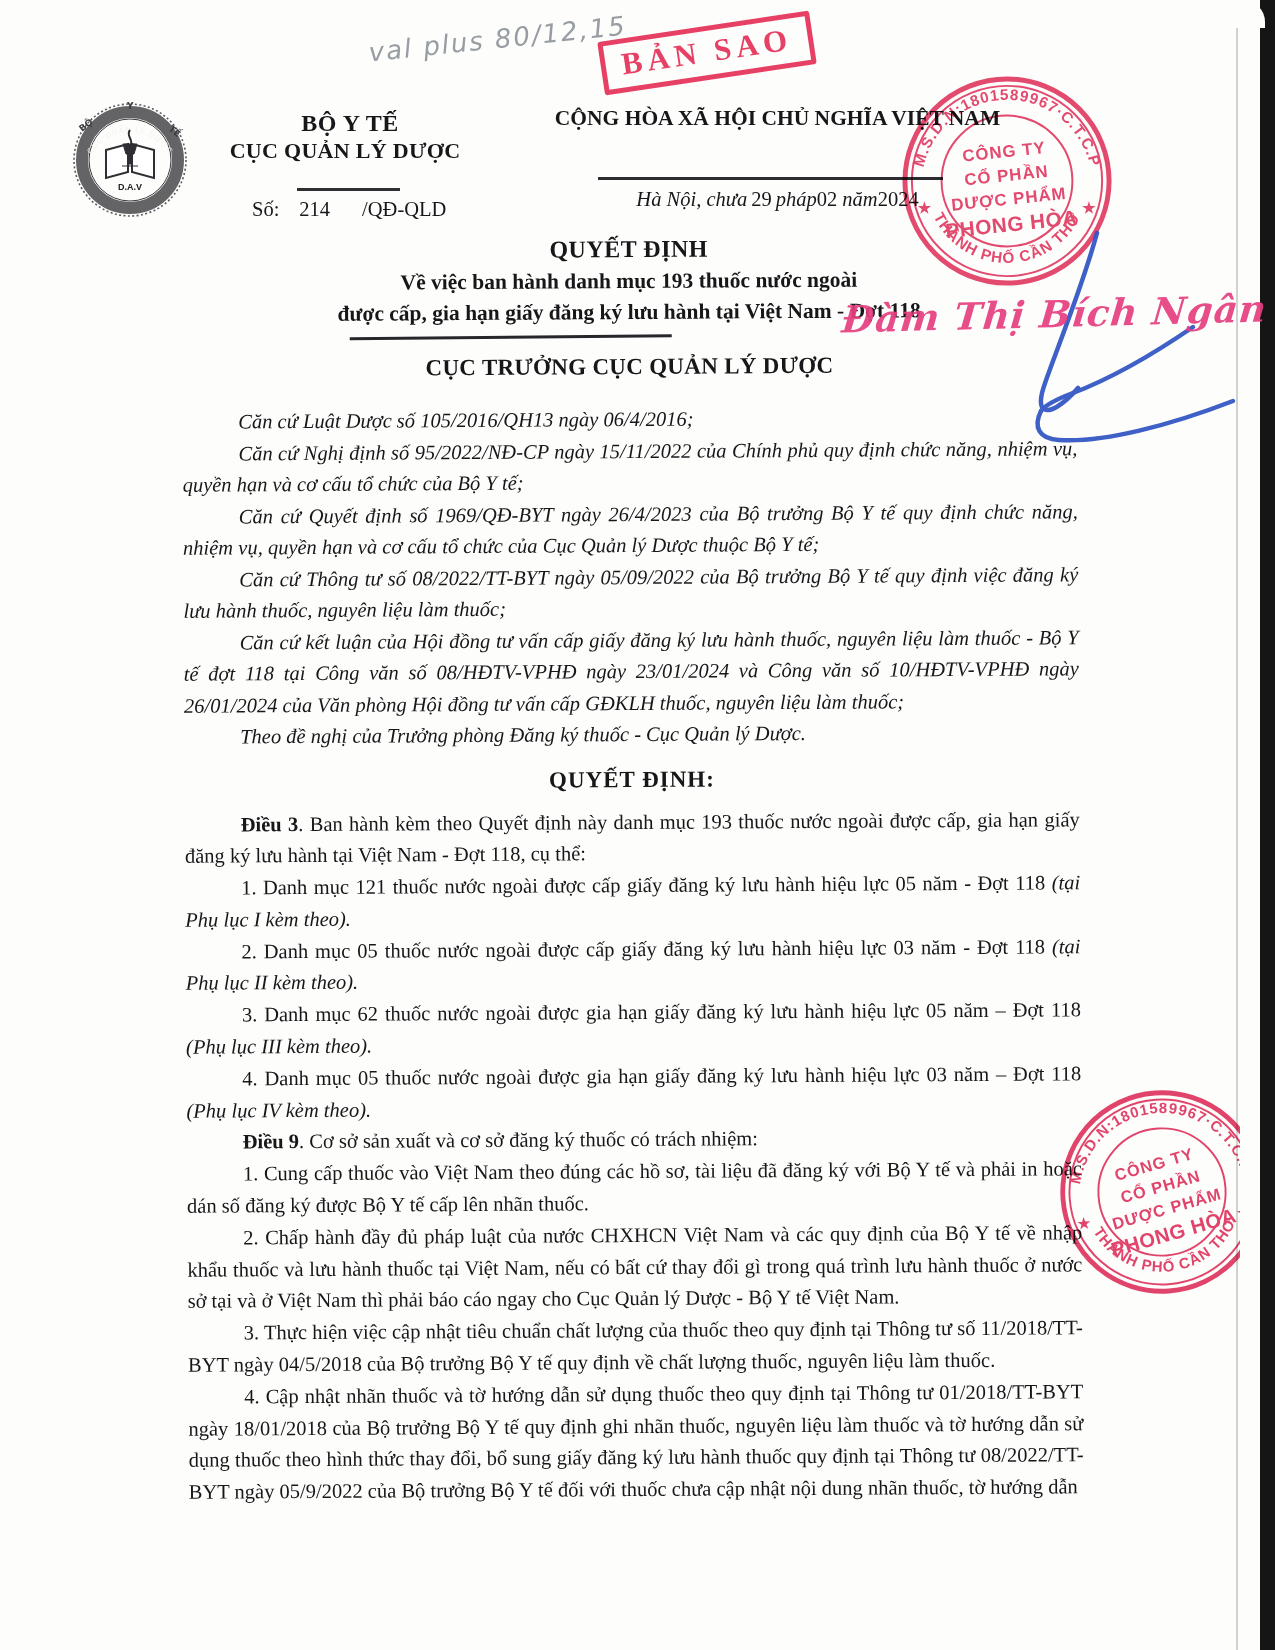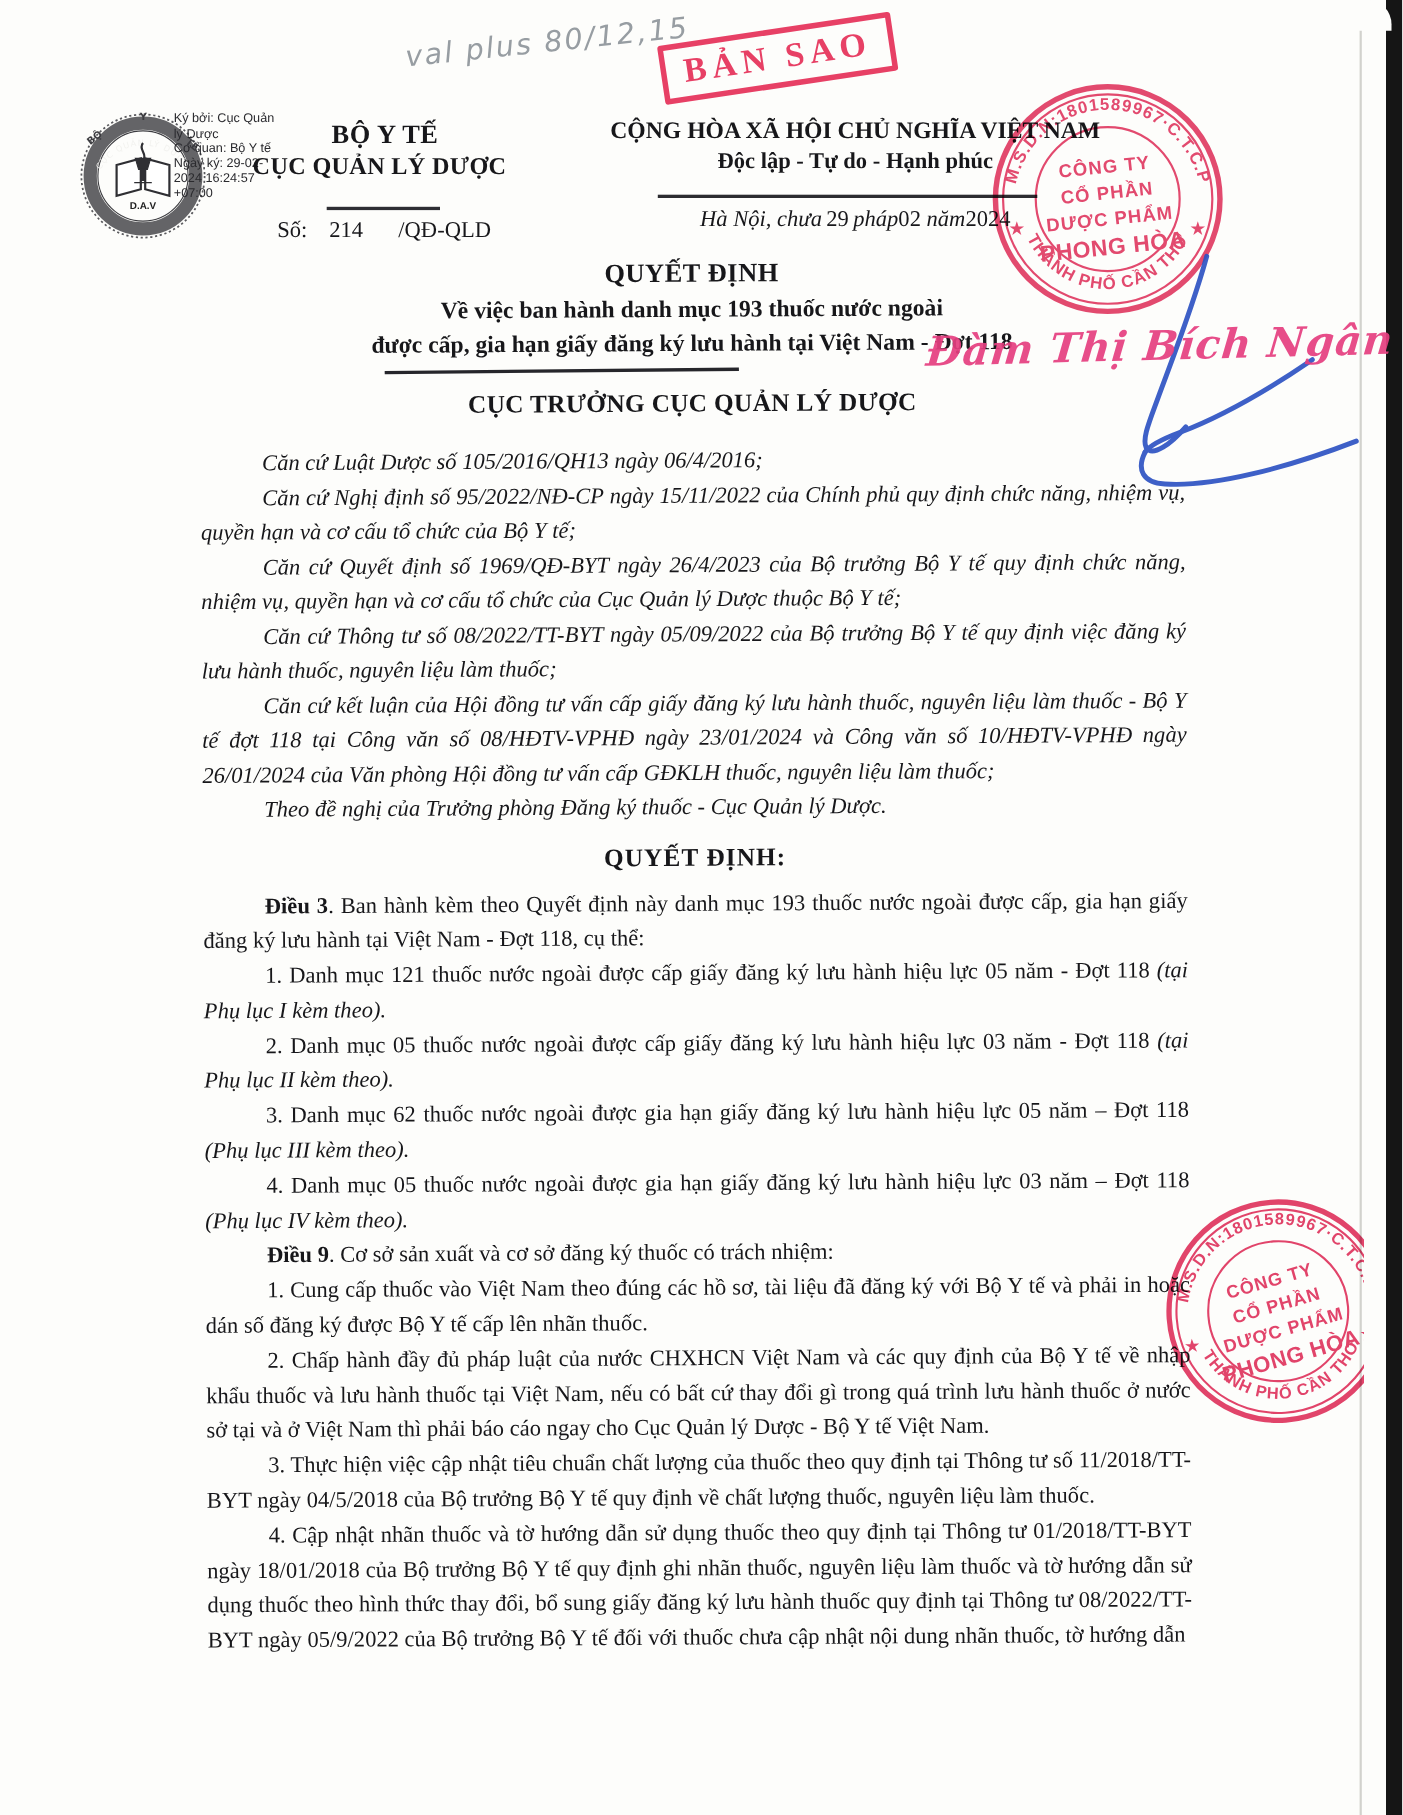--- a/index.html
+++ b/index.html
@@ -92,38 +92,29 @@
     <text class="em-outer" x="12" y="32" transform="rotate(-38 12 32)">BỘ</text>
     <text class="em-outer" x="57" y="9">Y</text>
     <text class="em-outer" x="98" y="30" transform="rotate(38 98 30)">TẾ</text>
     <path d="M36,50 L58,44 L58,72 L36,78 Z" fill="#fff" stroke="#2f2f33" stroke-width="2"></path>
     <path d="M84,50 L62,44 L62,72 L84,78 Z" fill="#fff" stroke="#2f2f33" stroke-width="2"></path>
     <path d="M60,30 C55,36 65,40 60,46" fill="none" stroke="#2f2f33" stroke-width="2"></path>
     <path d="M53,44 h14 l-3,10 h-8 Z M58,54 h4 v10 h-4 Z M52,66 h16" fill="#2f2f33" stroke="#2f2f33" stroke-width="1"></path>
     <text x="60" y="90" text-anchor="middle" font-size="9" font-weight="bold" fill="#222" font-family="Liberation Sans, sans-serif">D.A.V</text>
   </svg>
 
-  <div class="sig-block">
-    <div>Ký bởi: Cục Quản</div>
-    <div>lý Dược</div>
-    <div>Cơ quan: Bộ Y tế</div>
-    <div>Ngày ký: 29-02-</div>
-    <div>2024 16:24:57</div>
-    <div>+07:00</div>
-  </div>
 
   <div class="ministry">BỘ Y TẾ</div>
   <div class="agency">CỤC QUẢN LÝ DƯỢC</div>
   <div class="rule-left"></div>
   <div class="doc-no">
     <span>Số:</span><span class="num">214</span><span class="suf">/QĐ-QLD</span>
   </div>
 
   <div class="nat-title">CỘNG HÒA XÃ HỘI CHỦ NGHĨA VIỆT NAM</div>
-  <div class="motto">Độc lập - Tự do - Hạnh phúc</div>
   <div class="rule-right"></div>
   <div class="date-line">
     <span>Hà Nội, chưa</span><span class="up d">29</span><span>pháp</span><span class="up">02</span> <span>năm</span><span class="up">2024</span>
   </div>
 
   <div class="pencil">val plus 80/12,15</div>
   <div class="ban-sao">BẢN SAO</div>
 
   <svg class="stamp stamp-top" viewBox="0 0 220 220">
     <circle class="st-ring" cx="110" cy="110" r="103" stroke-width="5"></circle>

